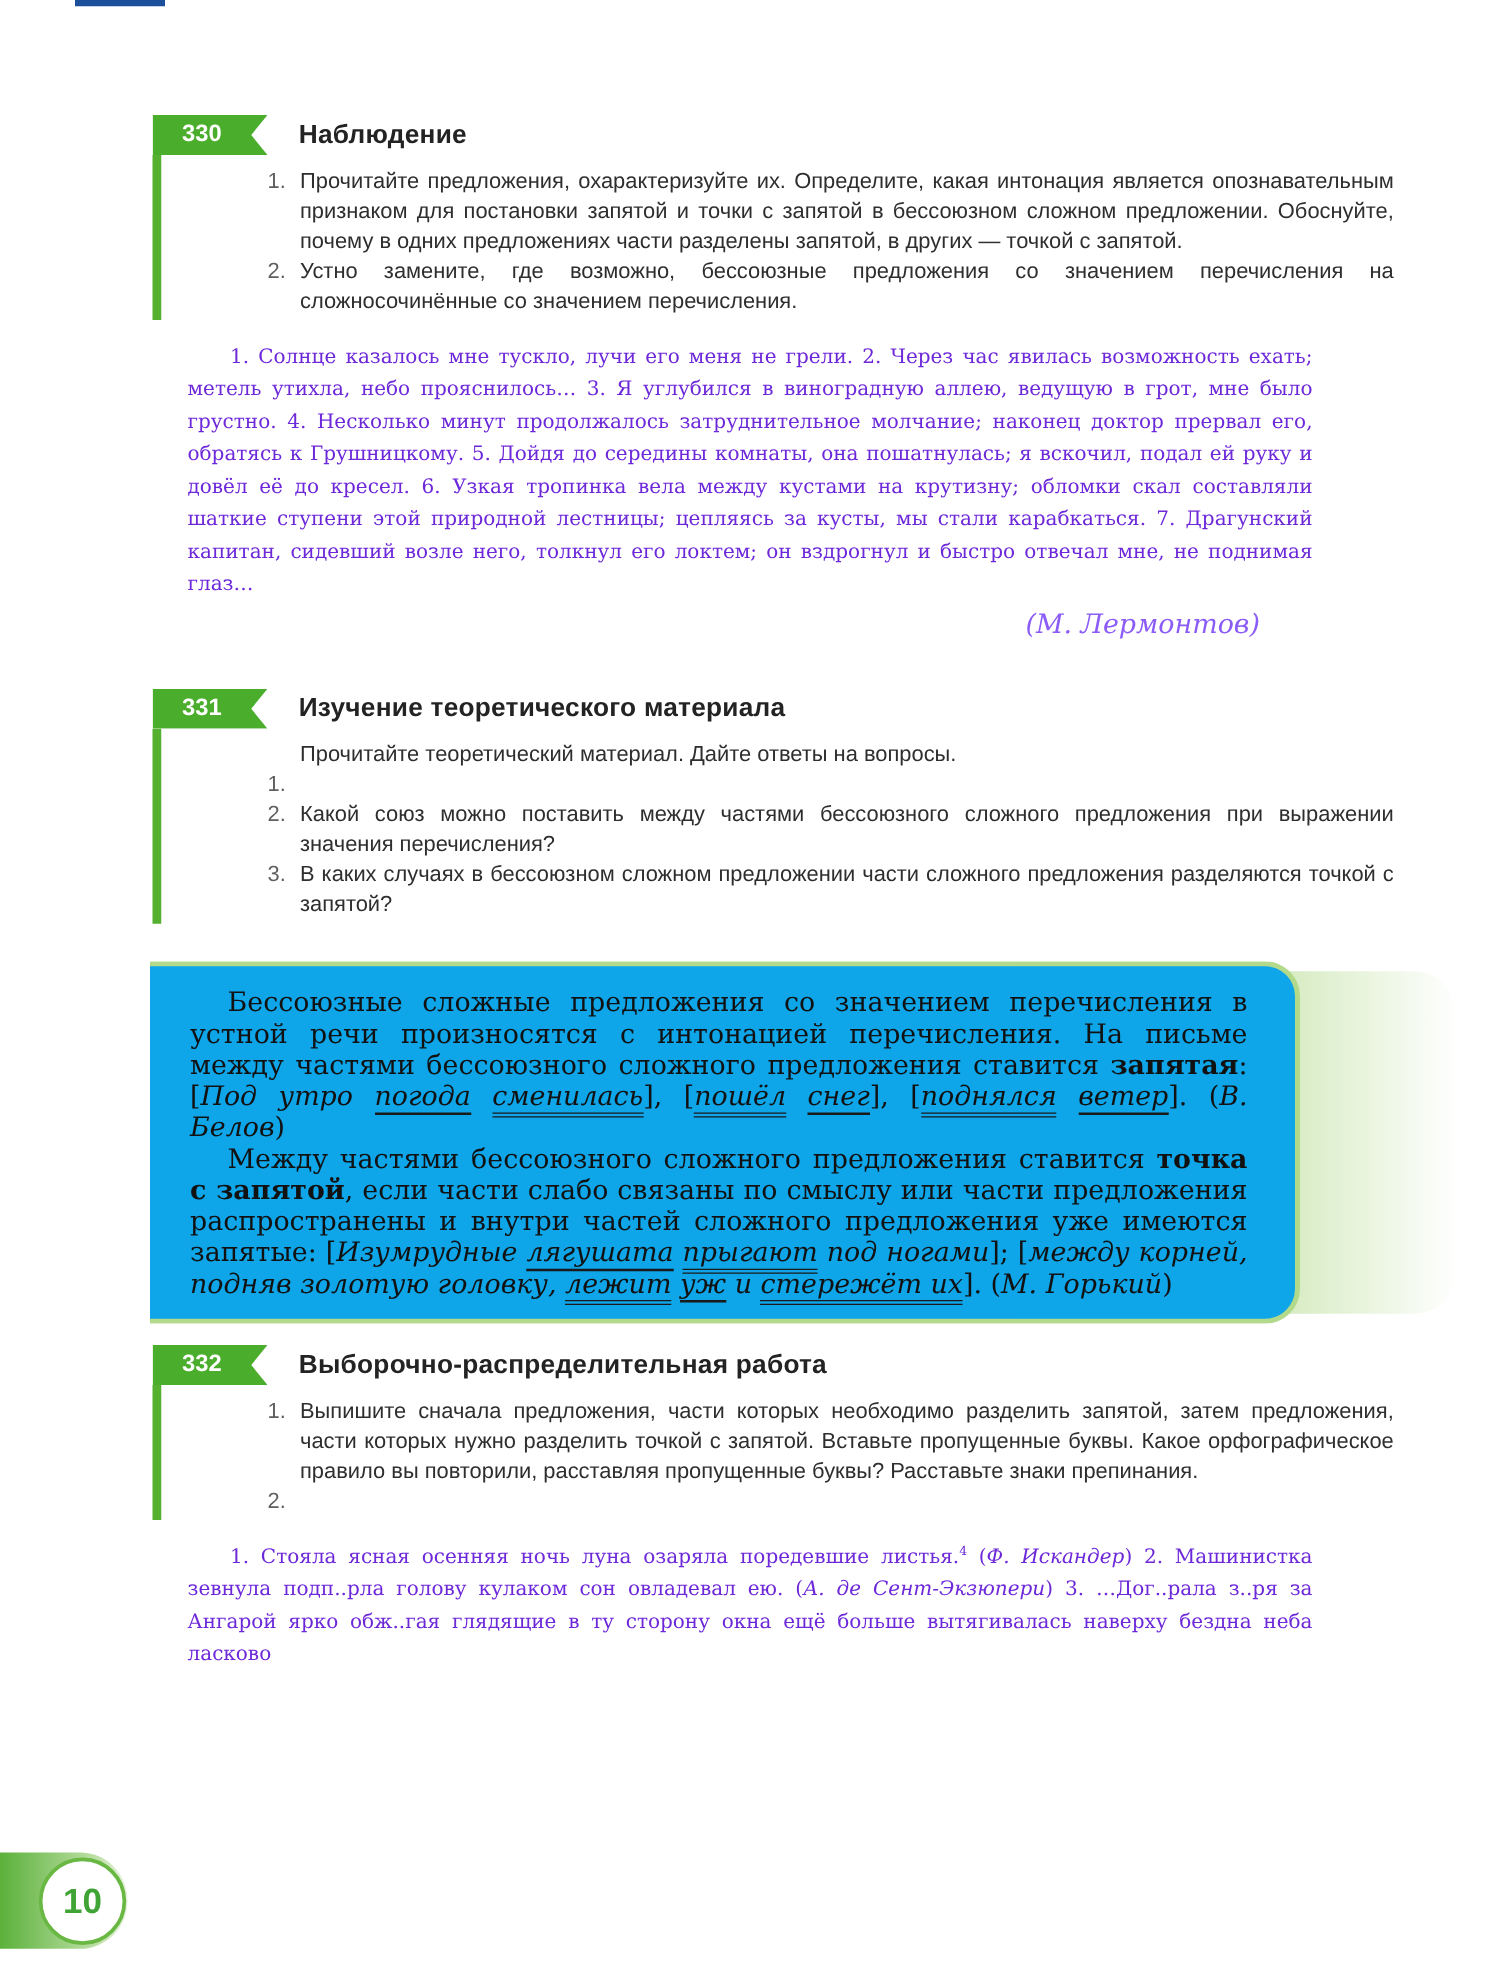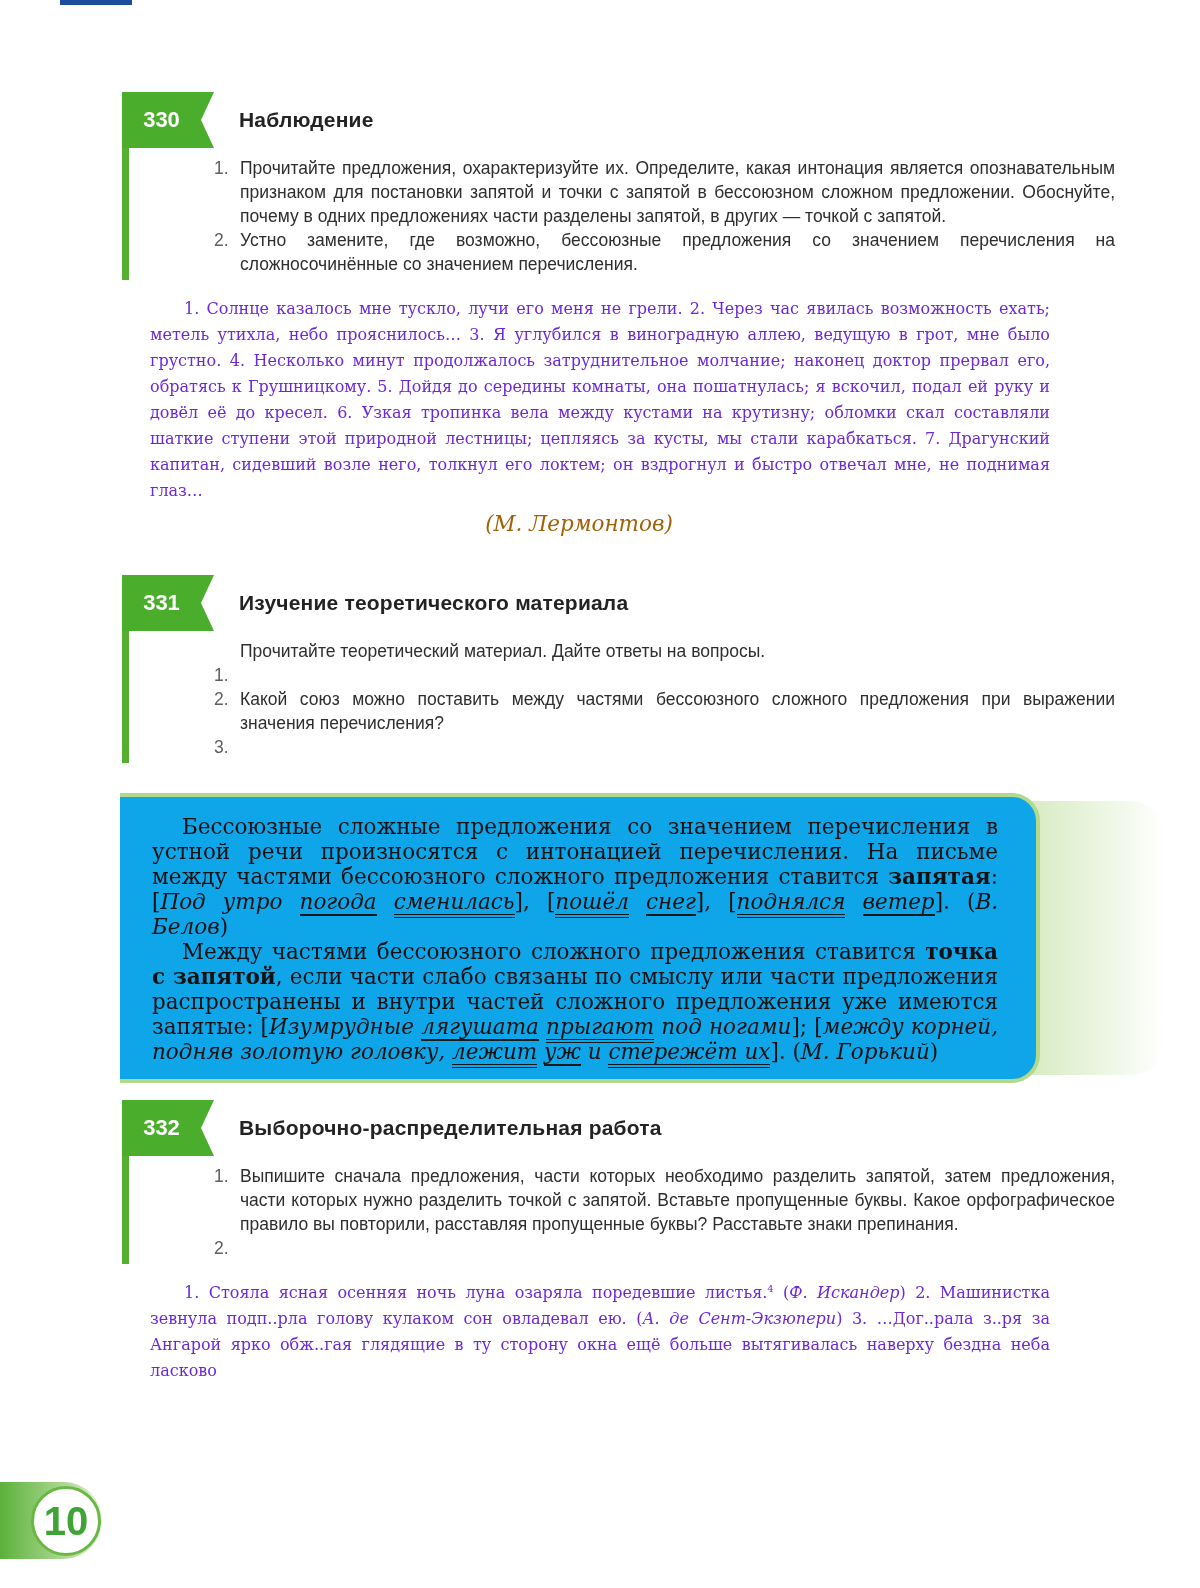--- a/index.html
+++ b/index.html
@@ -17,24 +17,24 @@
   }
 
   
   .ex{margin-left:122px;}
   .ex-330{margin-top:92px;}
   .ex-331{margin-top:38px;}
   .ex-332{margin-top:17px;}
   .ex-header{display:flex;align-items:center;}
   .flag{
     flex:0 0 auto;
-    width:79px;height:56px;
+    width:79px;height:32px;
     background:var(--accent-green,#4aad2b);
     color:#fff;
-    font-weight:bold;font-size:22px;
+    font-weight:bold;font-size:19px;
     display:flex;align-items:center;justify-content:center;
     padding-right:13px;
     clip-path:polygon(0 0,100% 0,calc(100% - 13px) 50%,100% 100%,0 100%);
   }
   .ex-title{
     margin:0 0 0 25px;
     font-size:21px;font-weight:bold;color:#232323;
     letter-spacing:.2px;
   }
   .ex-body{
@@ -52,22 +52,22 @@
     margin:16px 0 0 150px;width:900px;
     font-family:"DejaVu Serif",serif;
     font-size:16px;line-height:26px;color:#6d28d9;
     text-align:justify;
     text-indent:34px;
   }
   .attribution{
     margin:6px 0 0 150px;width:858px;
     font-family:"DejaVu Serif",serif;
     font-style:italic;
-    font-size:21.5px;line-height:27px;color:#a16207;
-    text-align:center;
+    font-size:21.5px;line-height:27px;color:#8b5cf6;
+    text-align:right;
   }
 
   
   .theory-wrap{position:relative;margin:30px 0 0 120px;width:1045px;}
   .theory-glow{
     position:absolute;right:0;top:8px;bottom:8px;width:180px;
     background:linear-gradient(to right,var(--theory-glow,#c9e5ae),rgba(255,255,255,0));
     border-radius:0 34px 34px 0;
   }
   .theory-box{
@@ -96,21 +96,21 @@
     position:absolute;left:0;top:1482px;width:102px;height:77px;
     background:linear-gradient(to right,#5bb13a,#bcdfa4 75%,#e8f4de);
     border-radius:0 38px 38px 0;
   }
   .page-circle{
     position:absolute;left:31px;top:1486px;width:64px;height:64px;
     background:#fff;
     border:3px solid #6ab844;
     border-radius:50%;
     display:flex;align-items:center;justify-content:center;
-    font-weight:bold;font-size:40px;color:var(--page-num-green,#3fa435);
+    font-weight:bold;font-size:28px;color:var(--page-num-green,#3fa435);
   }
 </style>
 </head>
 <body>
 
 <div class="page" style="--accent-green: #4aad2b; --line-green: #55b02f; --theory-border: #b3d98b; --theory-glow: #c9e5ae; --blue-bar: #1b4e9b; --page-num-green: #3fa435;">
 
   <div class="top-blue-bar"></div>
 
   <section class="ex ex-330">
@@ -142,20 +142,21 @@
       <div class="intro-line">Прочитайте теоретический материал. Дайте ответы на вопросы.</div>
       <div class="instr">
         <span class="num">1.</span>
       </div>
       <div class="instr">
         <span class="num">2.</span>
         <span class="txt">Какой союз можно поставить между частями бессоюзного сложного предложения при выражении значения перечисления?</span>
       </div>
       <div class="instr">
         <span class="num">3.</span>
+        <span class="txt">В каких случаях в бессоюзном сложном предложении части сложного предложения разделяются точкой с запятой?</span>
       </div>
     </div>
   </section>
 
   <div class="theory-wrap">
     <div class="theory-glow"></div>
     <div class="theory-box">
       <p><span>Бессоюзные сложные предложения со значением перечисления в устной речи произносятся с интонацией перечисления. На письме между частями бессоюзного сложного предложения ставится </span><span class="b">запятая</span><span>: [</span><span class="i">Под утро </span><span class="i u1">погода</span><span class="i"> </span><span class="i u2">сменилась</span><span>], [</span><span class="i u2">пошёл</span><span class="i"> </span><span class="i u1">снег</span><span>], [</span><span class="i u2">поднялся</span><span class="i"> </span><span class="i u1">ветер</span><span>]. (</span><span class="i">В. Белов</span><span>)</span></p>
       <p><span>Между частями бессоюзного сложного предложения ставится </span><span class="b">точка с запятой</span><span>, если части слабо связаны по смыслу или части предложения распространены и внутри частей сложного предложения уже имеются запятые: [</span><span class="i">Изумрудные </span><span class="i u1">лягушата</span><span class="i"> </span><span class="i u2">прыгают</span><span class="i"> под ногами</span><span>]; [</span><span class="i">между корней, подняв золотую головку, </span><span class="i u2">лежит</span><span class="i"> </span><span class="i u1">уж</span><span class="i"> и </span><span class="i u2">стережёт их</span><span>]. (</span><span class="i">М. Горький</span><span>)</span></p>
     </div>

